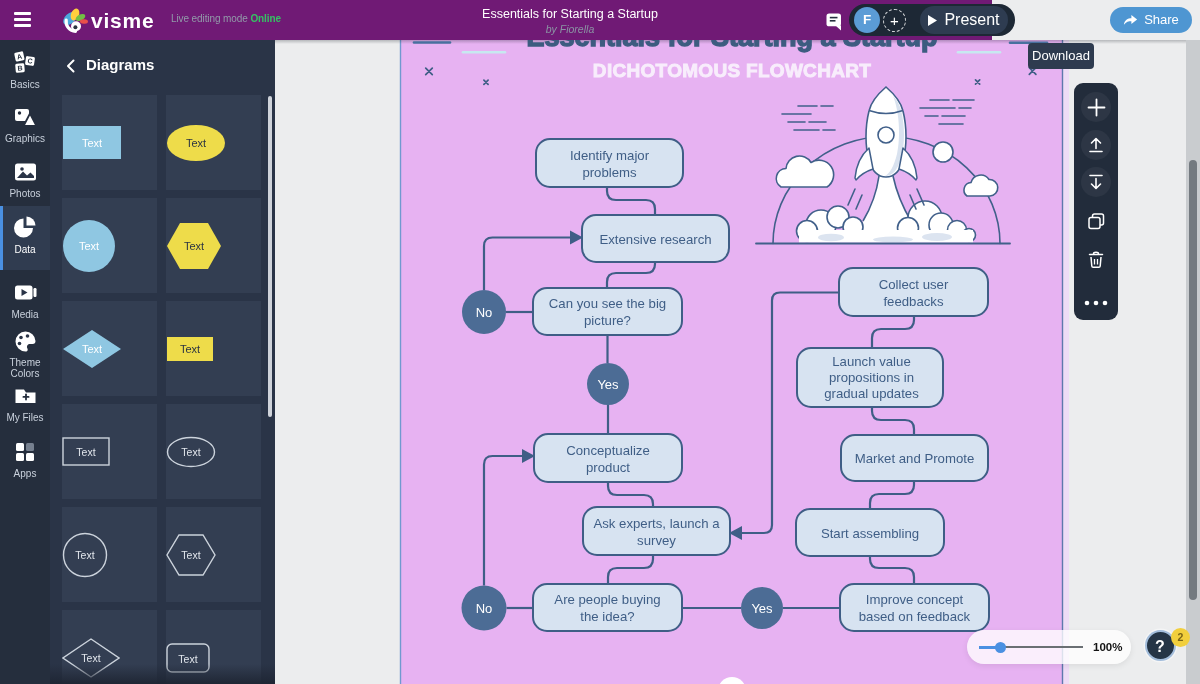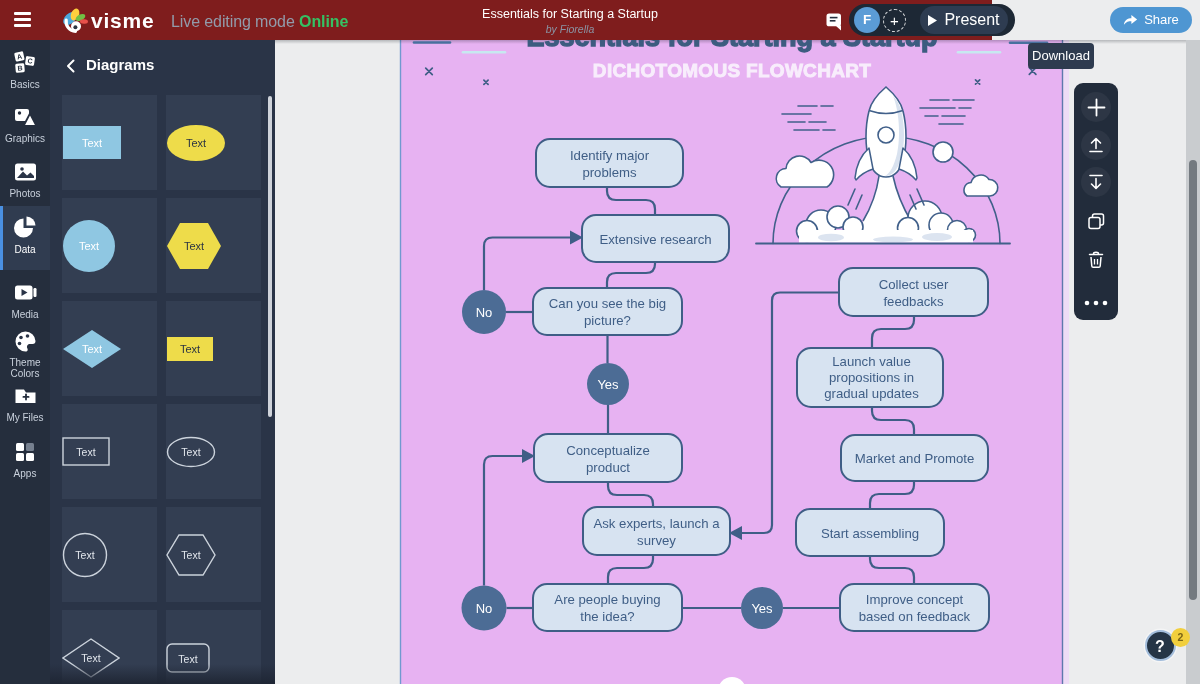--- a/index.html
+++ b/index.html
@@ -1,23 +1,23 @@
 <!DOCTYPE html>
 <html><head>
 <meta charset="utf-8">
 <style>
   * { margin:0; padding:0; box-sizing:border-box; }
   html,body { width:1200px; height:684px; overflow:hidden; font-family:"Liberation Sans", sans-serif; }
   #stage { position:relative; width:1200px; height:684px; background:#ecedee; }
   
-  #topbar { position:absolute; left:0; top:0; width:992px; height:40px; background:#7f1d1d; z-index:50; }
+  #topbar { position:absolute; left:0; top:0; width:992px; height:40px; background:#701a75; z-index:50; }
   #burger { position:absolute; left:14px; top:12px; width:17px; height:16px; }
   #burger div { height:2.6px; background:#fff; border-radius:1px; margin-bottom:3.4px; }
   #logotxt { position:absolute; left:91px; top:9px; color:#fff; font-size:21px; font-weight:700; letter-spacing:0.8px; }
-  #livemode { position:absolute; left:171px; top:13px; font-size:16px; letter-spacing:-0.1px; color:#929baa; }
+  #livemode { position:absolute; left:171px; top:13px; font-size:10px; letter-spacing:-0.1px; color:#929baa; }
   #livemode b { color:#35c163; font-weight:700; }
   #doctitle { position:absolute; left:420px; top:7px; width:300px; text-align:center; color:#fff; font-size:12.5px; }
   #docby { position:absolute; left:420px; top:22.5px; width:300px; text-align:center; color:#8b94a4; font-size:10.5px; font-style:italic; }
   #ovalgrp { position:absolute; left:849px; top:4px; width:166px; height:32px; background:#1d2835; border-radius:16px; }
   #avatarF { position:absolute; left:854px; top:7px; width:26px; height:26px; border-radius:50%; background:#5b9cd6; color:#fff; font-size:13.5px; font-weight:700; text-align:center; line-height:26px; }
   #dashcircle { position:absolute; left:883px; top:8.5px; width:23px; height:23px; border-radius:50%; border:1.4px dashed rgba(255,255,255,0.8); color:#fff; font-size:15px; text-align:center; line-height:21px; font-weight:400; }
   #presentbtn { position:absolute; left:920px; top:6px; width:88px; height:28px; background:#2e3c51; border-radius:14px; color:#fff; font-size:16px; text-align:center; line-height:28px; }
   #downloadbtn { position:absolute; left:1028px; top:7px; width:66px; height:26px; background:#2e3b4f; border-radius:4px; color:#fff; font-size:13px; text-align:center; line-height:26px;margin-top:36px; }
   #sharebtn { position:absolute; left:1110px; top:7px; width:82px; height:26px; background:#4e96d2; border-radius:13px; color:#fff; font-size:13px; font-weight:400; text-align:center; line-height:26px; }
   
@@ -436,18 +436,24 @@
           <path d="M7.5,9 V14.5 M10.5,9 V14.5" stroke="#fff" stroke-width="1.3"></path>
         </svg>
       </div>
   <div style="position:absolute;top:210px;left:0;width:44px;text-align:center"><svg width="26" height="8" viewBox="0 0 26 8">
           <circle cx="4" cy="4" r="2.3" fill="#fff"></circle>
           <circle cx="13" cy="4" r="2.3" fill="#fff"></circle>
           <circle cx="22" cy="4" r="2.3" fill="#fff"></circle>
         </svg></div>
 </div>
 
+<div id="sliderpill">
+  <div style="position:absolute;left:12px;top:16px;width:104px;height:2px;background:#6a6f73"></div>
+  <div style="position:absolute;left:12px;top:15.5px;width:21px;height:3px;background:#4a90e2"></div>
+  <div style="position:absolute;left:27.5px;top:11.5px;width:11px;height:11px;border-radius:50%;background:#4a90e2"></div>
+  <div style="position:absolute;left:126px;top:10.5px;font-size:11.5px;font-weight:bold;color:#131313">100%</div>
+</div>
 <div id="helpbtn">?</div>
 <div id="helpbadge">2</div>
 <div id="vscroll">
       <div id="vthumb"></div>
     </div>
 </div>
 
 </body></html>

